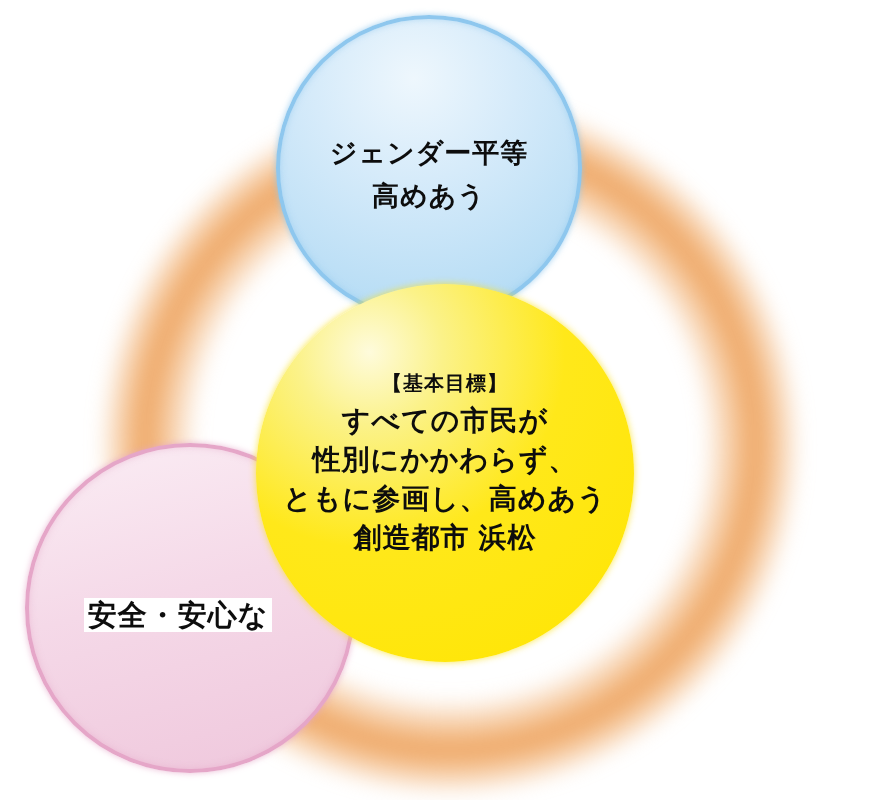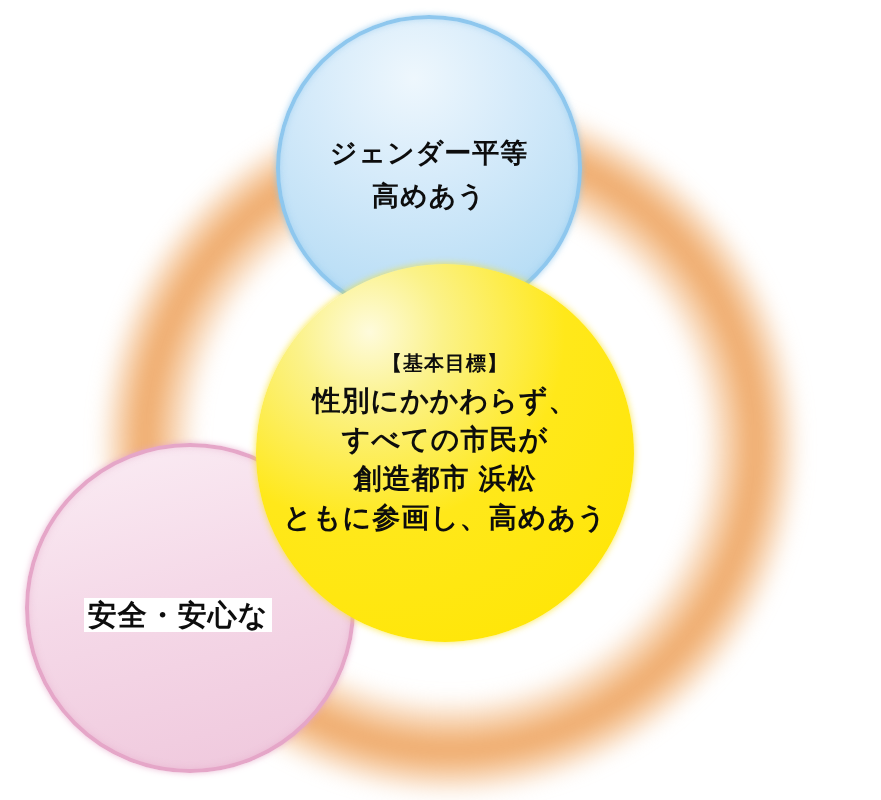--- a/index.html
+++ b/index.html
@@ -54,21 +54,21 @@
       #eef7fd 0%, #d6ebfa 35%, #bee0f6 70%, #a8d7f3 100%);
     border: 4px solid #8ec7ee;
     box-shadow: 0 0 6px rgba(142,199,238,0.8), inset 0 0 6px rgba(142,199,238,0.55);
     z-index: 1;
     font-size: 27px;
     line-height: 43px;
   }
   .blue .txt { transform: translateY(7px); }
 
   .yellow {
-    left: 256px; top: 264px;
+    left: 256px; top: 284px;
     width: 378px; height: 378px;
     background: radial-gradient(circle at 30% 18%,
       #fefbdc 0%, #fbf289 18%, #ffe81a 48%, #ffe500 100%);
     box-shadow: 0 0 7px rgba(250,225,30,0.8);
     z-index: 3;
     font-size: 28px;
     line-height: 39px;
   }
   .yellow .txt { transform: translateY(-10px); }
   .yellow .heading {
@@ -124,20 +124,20 @@
   <div class="circle pink">
     <div class="txt">
       <div><span class="hl">安全・安心な</span></div>
     </div>
   </div>
 
 
   <div class="circle yellow">
     <div class="txt">
       <div class="heading">【基本目標】</div>
+      <div>すべての市民が</div>
       <div>性別にかかわらず、</div>
-      <div>すべての市民が</div>
+      <div>ともに参画し、高めあう</div>
       <div>創造都市 浜松</div>
-      <div>ともに参画し、高めあう</div>
     </div>
   </div>
 
 </div>
 
 </body></html>

